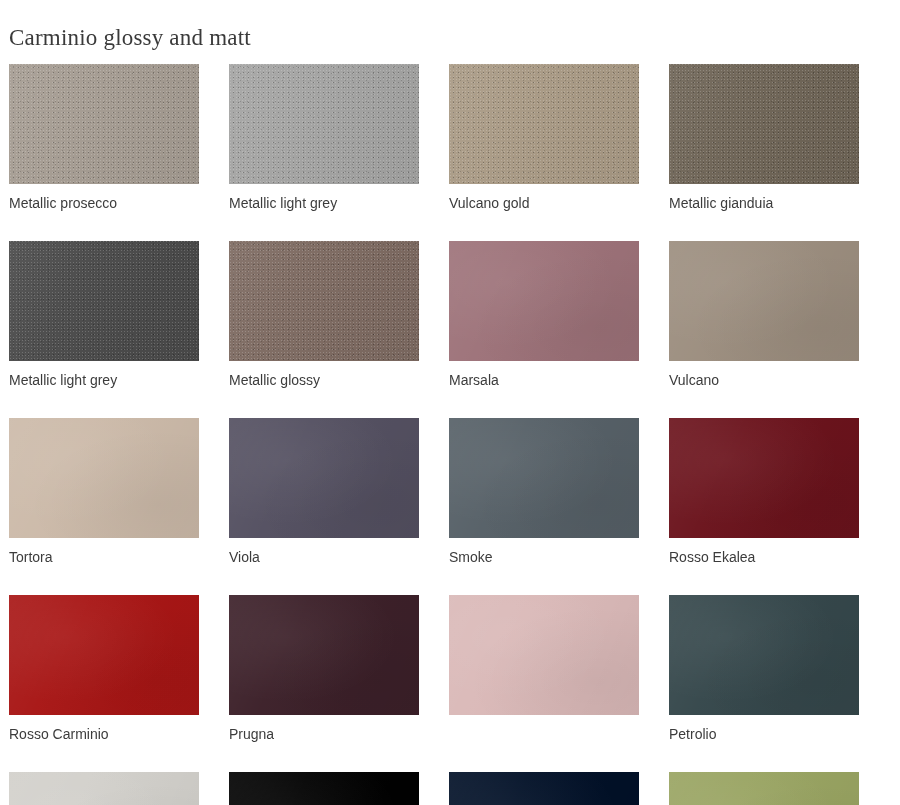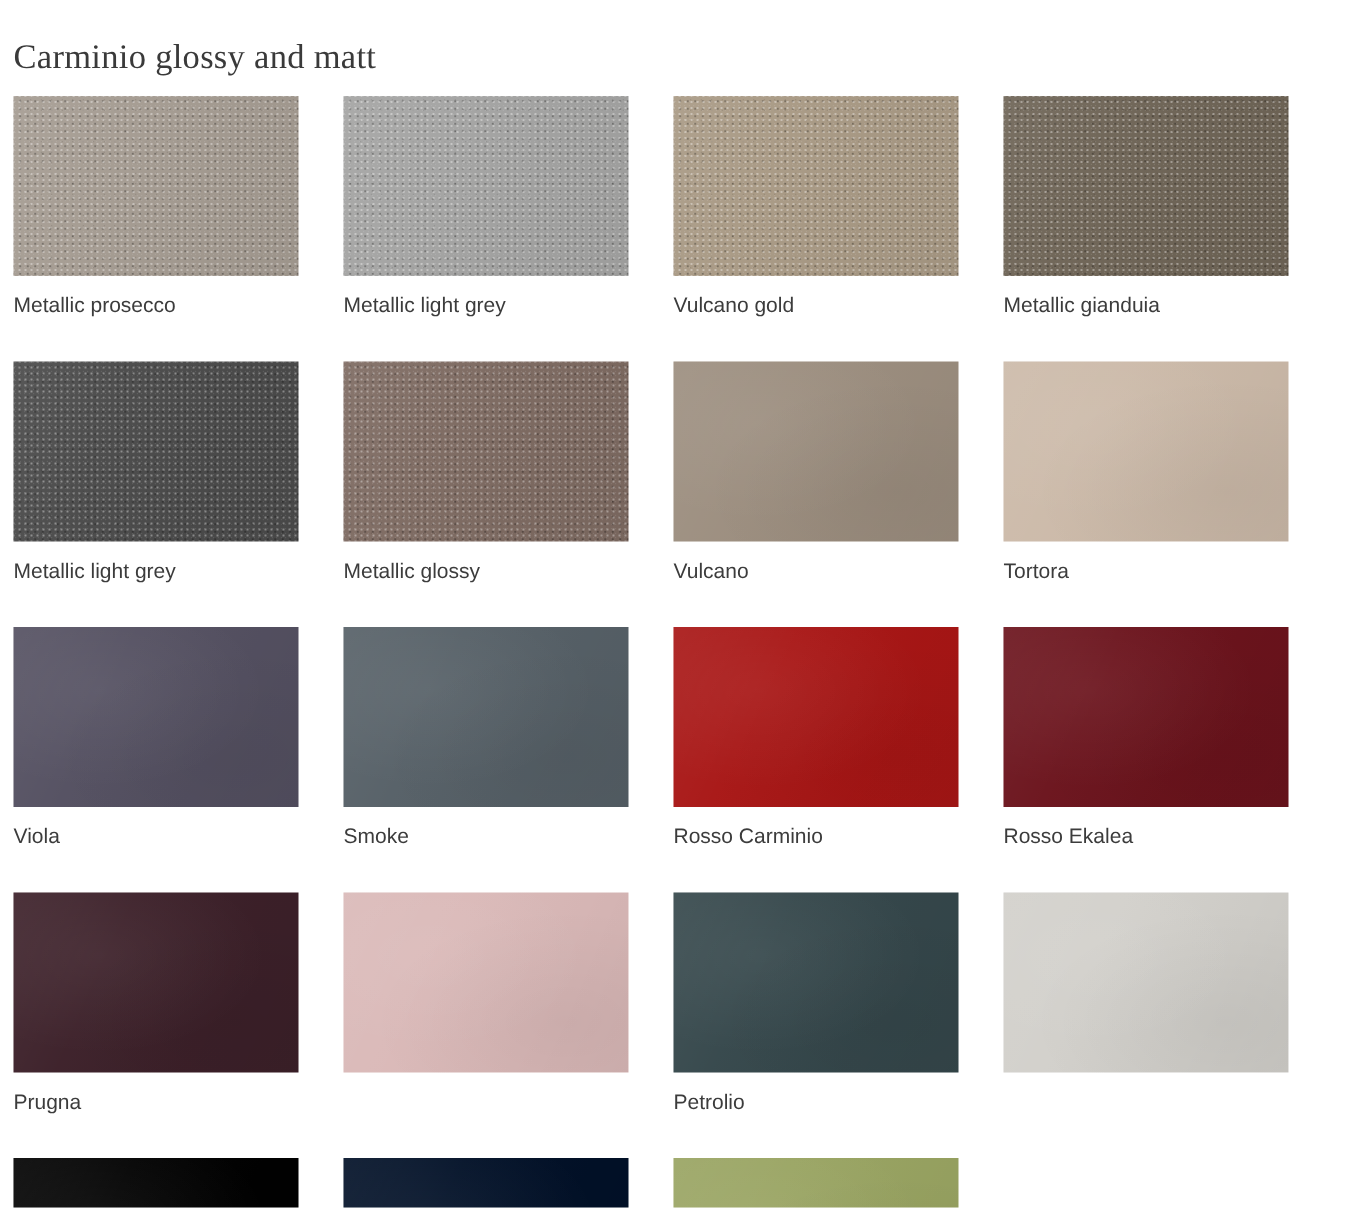--- a/index.html
+++ b/index.html
@@ -136,44 +136,48 @@
       </div>
       <div class="swatch-cell">
         <div class="swatch-chip metallic" style="background-color: rgb(75, 75, 75);"></div>
         <div class="swatch-label">Metallic light grey</div>
       </div>
       <div class="swatch-cell">
         <div class="swatch-chip metallic" style="background-color: rgb(126, 107, 98);"></div>
         <div class="swatch-label">Metallic glossy</div>
       </div>
       <div class="swatch-cell">
+        <div class="swatch-chip solid" style="background-color: rgb(157, 114, 121);"></div>
+        <div class="swatch-label">Marsala</div>
+      </div>
+      <div class="swatch-cell">
         <div class="swatch-chip solid" style="background-color: rgb(156, 142, 127);"></div>
         <div class="swatch-label">Vulcano</div>
       </div>
       <div class="swatch-cell">
         <div class="swatch-chip solid" style="background-color: rgb(204, 186, 169);"></div>
         <div class="swatch-label">Tortora</div>
       </div>
       <div class="swatch-cell">
         <div class="swatch-chip solid" style="background-color: rgb(84, 80, 97);"></div>
         <div class="swatch-label">Viola</div>
       </div>
       <div class="swatch-cell">
         <div class="swatch-chip solid" style="background-color: rgb(86, 96, 103);"></div>
         <div class="swatch-label">Smoke</div>
       </div>
       <div class="swatch-cell">
+        <div class="swatch-chip solid" style="background-color: rgb(107, 19, 28);"></div>
+        <div class="swatch-label">Rosso Ekalea</div>
+      </div>
+      <div class="swatch-cell">
         <div class="swatch-chip solid" style="background-color: rgb(168, 22, 21);"></div>
         <div class="swatch-label">Rosso Carminio</div>
       </div>
       <div class="swatch-cell">
-        <div class="swatch-chip solid" style="background-color: rgb(107, 19, 28);"></div>
-        <div class="swatch-label">Rosso Ekalea</div>
-      </div>
-      <div class="swatch-cell">
         <div class="swatch-chip solid" style="background-color: rgb(60, 32, 41);"></div>
         <div class="swatch-label">Prugna</div>
       </div>
       <div class="swatch-cell">
         <div class="swatch-chip solid" style="background-color: rgb(218, 185, 184);"></div>
       </div>
       <div class="swatch-cell">
         <div class="swatch-chip solid" style="background-color: rgb(53, 71, 75);"></div>
         <div class="swatch-label">Petrolio</div>
       </div>

